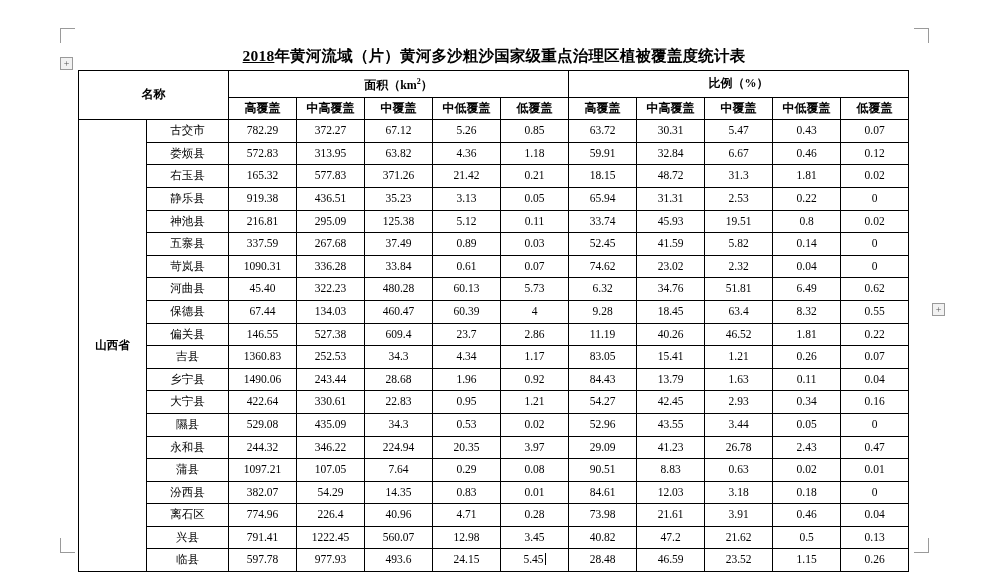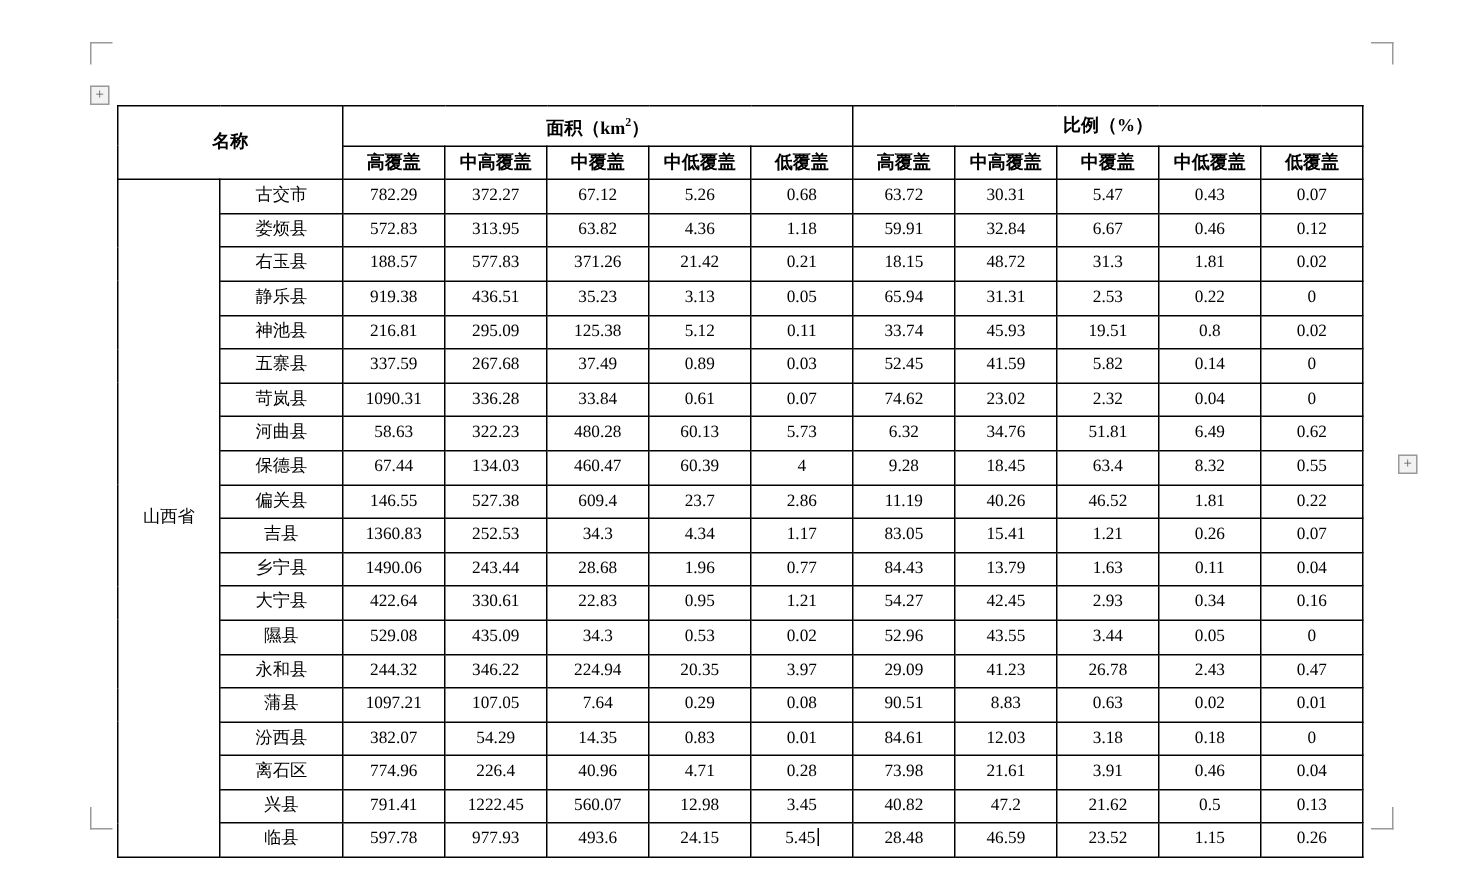--- a/index.html
+++ b/index.html
@@ -101,21 +101,21 @@
     font-size: 14px;
     font-weight: bold;
   }
   .grp-hdr {
     font-size: 13px;
     font-weight: bold;
     margin-top: 22px;
   }
   .prov-cell {
     font-size: 13px;
-    font-weight: normal;
+    font-weight: bold;
     width: 68px;
   }
   .county-cell {
     font-size: 12px;
     width: 82px;
     margin-top: 20px;
   }
   .num {
     font-size: 11.5px;
   }
@@ -139,20 +139,23 @@
 <div class="page">
 
   <div class="crop tl"></div>
   <div class="crop tr"></div>
   <div class="crop bl"></div>
   <div class="crop br"></div>
 
   <div class="handle left">+</div>
   <div class="handle right">+</div>
 
+  <div class="doc-title">
+    <span class="yr">2018</span><span>年黄河流域（片）黄河多沙粗沙国家级重点治理区植被覆盖度统计表</span>
+  </div>
 
   <div class="tbl-wrap">
     <table class="main">
       <colgroup>
         <col style="width:68px">
         <col style="width:82px">
         <col style="width:68px">
         <col style="width:68px">
         <col style="width:68px">
         <col style="width:68px">
@@ -183,21 +186,21 @@
         </tr>
       </thead>
       <tbody id="tbody">
           <tr>
             <td class="prov-cell" rowspan="20">山西省</td>
             <td class="county-cell">古交市</td>
             <td class="num">782.29</td>
             <td class="num">372.27</td>
             <td class="num">67.12</td>
             <td class="num">5.26</td>
-            <td class="num">0.68</td>
+            <td class="num">0.85</td>
             <td class="num">63.72</td>
             <td class="num">30.31</td>
             <td class="num">5.47</td>
             <td class="num">0.43</td>
             <td class="num">0.07</td>
           </tr>
           <tr>
             <td class="county-cell">娄烦县</td>
             <td class="num">572.83</td>
             <td class="num">313.95</td>
@@ -205,21 +208,21 @@
             <td class="num">4.36</td>
             <td class="num">1.18</td>
             <td class="num">59.91</td>
             <td class="num">32.84</td>
             <td class="num">6.67</td>
             <td class="num">0.46</td>
             <td class="num">0.12</td>
           </tr>
           <tr>
             <td class="county-cell">右玉县</td>
-            <td class="num">188.57</td>
+            <td class="num">165.32</td>
             <td class="num">577.83</td>
             <td class="num">371.26</td>
             <td class="num">21.42</td>
             <td class="num">0.21</td>
             <td class="num">18.15</td>
             <td class="num">48.72</td>
             <td class="num">31.3</td>
             <td class="num">1.81</td>
             <td class="num">0.02</td>
           </tr>
@@ -270,21 +273,21 @@
             <td class="num">0.61</td>
             <td class="num">0.07</td>
             <td class="num">74.62</td>
             <td class="num">23.02</td>
             <td class="num">2.32</td>
             <td class="num">0.04</td>
             <td class="num">0</td>
           </tr>
           <tr>
             <td class="county-cell">河曲县</td>
-            <td class="num">58.63</td>
+            <td class="num">45.40</td>
             <td class="num">322.23</td>
             <td class="num">480.28</td>
             <td class="num">60.13</td>
             <td class="num">5.73</td>
             <td class="num">6.32</td>
             <td class="num">34.76</td>
             <td class="num">51.81</td>
             <td class="num">6.49</td>
             <td class="num">0.62</td>
           </tr>
@@ -326,21 +329,21 @@
             <td class="num">1.21</td>
             <td class="num">0.26</td>
             <td class="num">0.07</td>
           </tr>
           <tr>
             <td class="county-cell">乡宁县</td>
             <td class="num">1490.06</td>
             <td class="num">243.44</td>
             <td class="num">28.68</td>
             <td class="num">1.96</td>
-            <td class="num">0.77</td>
+            <td class="num">0.92</td>
             <td class="num">84.43</td>
             <td class="num">13.79</td>
             <td class="num">1.63</td>
             <td class="num">0.11</td>
             <td class="num">0.04</td>
           </tr>
           <tr>
             <td class="county-cell">大宁县</td>
             <td class="num">422.64</td>
             <td class="num">330.61</td>

